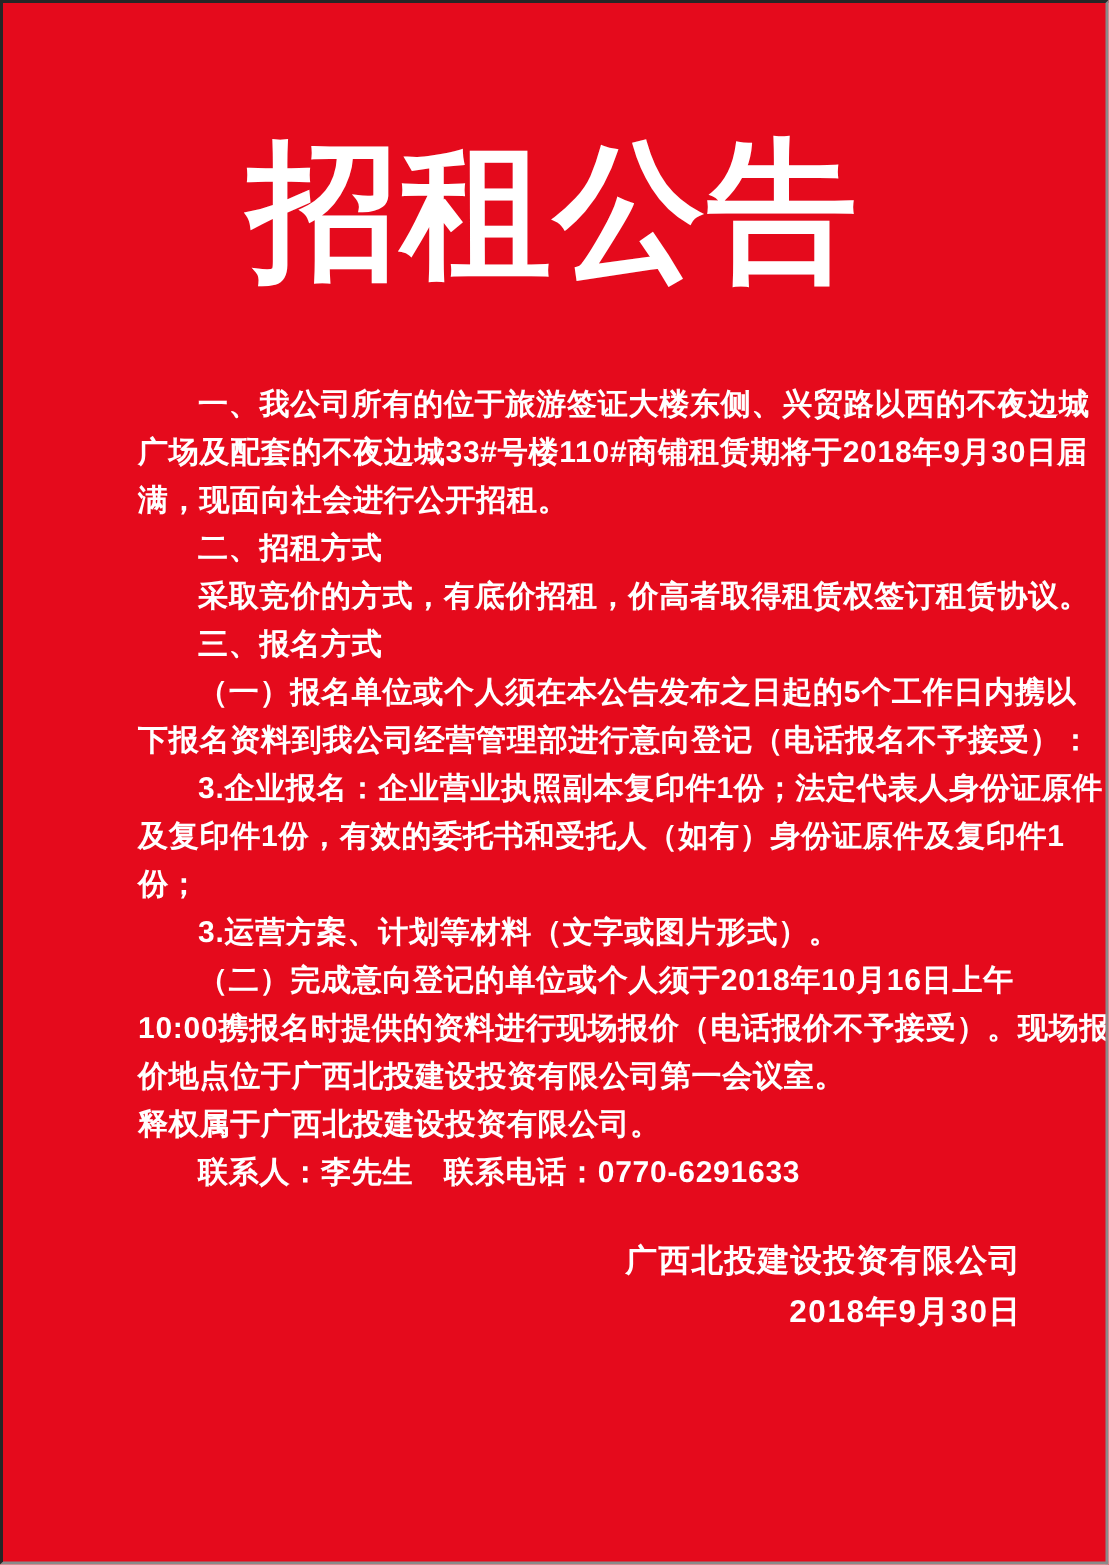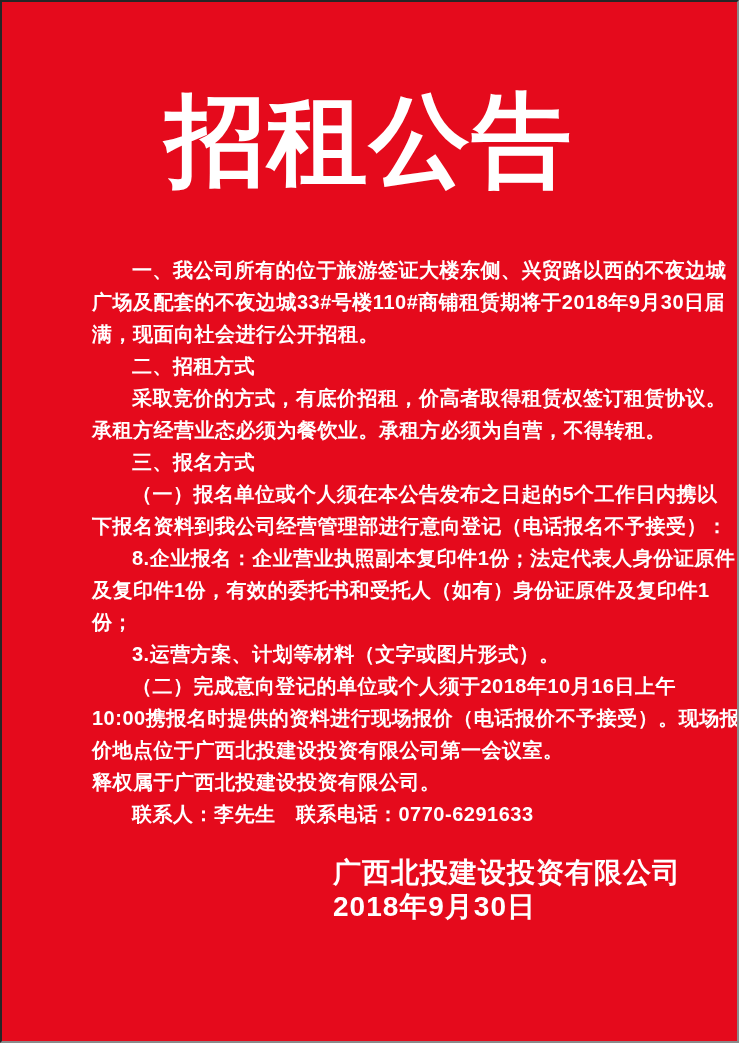--- a/index.html
+++ b/index.html
@@ -46,45 +46,44 @@
   .body-text .line.indent {
     text-indent: 2em;
   }
   .signature {
     margin-top: 26px;
     padding-right: 56px;
     text-align: right;
   }
   .signature .sig-inner {
     display: inline-block;
-    text-align: left;
-    font-size: 28px;
+    text-align: right;
+    font-size: 21px;
     font-weight: 700;
     line-height: 34px;
     letter-spacing: 1px;
   }
 </style>
 </head>
 <body>
 
 <div class="poster">
 
   <div class="title">招租公告</div>
 
   <div class="body-text">
       <div class="line indent">一、我公司所有的位于旅游签证大楼东侧、兴贸路以西的不夜边城</div>
       <div class="line">广场及配套的不夜边城33#号楼110#商铺租赁期将于2018年9月30日届</div>
       <div class="line">满，现面向社会进行公开招租。</div>
       <div class="line indent">二、招租方式</div>
       <div class="line indent">采取竞价的方式，有底价招租，价高者取得租赁权签订租赁协议。</div>
-      <div class="line">承租方经营业态必须为餐饮业。承租方必须为自营，不得转租。</div>
       <div class="line indent">三、报名方式</div>
       <div class="line indent">（一）报名单位或个人须在本公告发布之日起的5个工作日内携以</div>
       <div class="line">下报名资料到我公司经营管理部进行意向登记（电话报名不予接受）：</div>
-      <div class="line indent">8.企业报名：企业营业执照副本复印件1份；法定代表人身份证原件</div>
+      <div class="line indent">3.企业报名：企业营业执照副本复印件1份；法定代表人身份证原件</div>
       <div class="line">及复印件1份，有效的委托书和受托人（如有）身份证原件及复印件1</div>
       <div class="line">份；</div>
       <div class="line indent">3.运营方案、计划等材料（文字或图片形式）。</div>
       <div class="line indent">（二）完成意向登记的单位或个人须于2018年10月16日上午</div>
       <div class="line">10:00携报名时提供的资料进行现场报价（电话报价不予接受）。现场报</div>
       <div class="line">价地点位于广西北投建设投资有限公司第一会议室。</div>
       <div class="line">释权属于广西北投建设投资有限公司。</div>
       <div class="line indent">联系人：李先生　联系电话：0770-6291633</div>
     </div>
 

